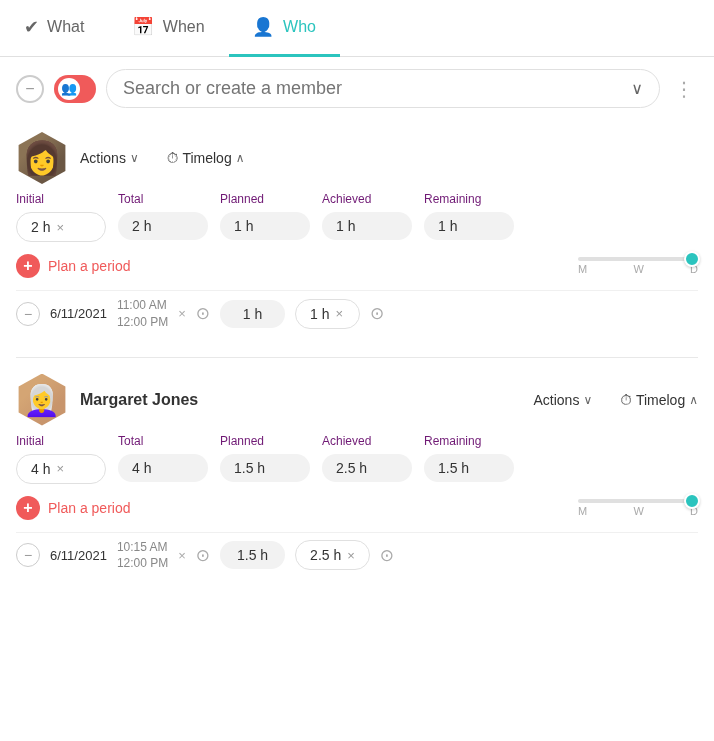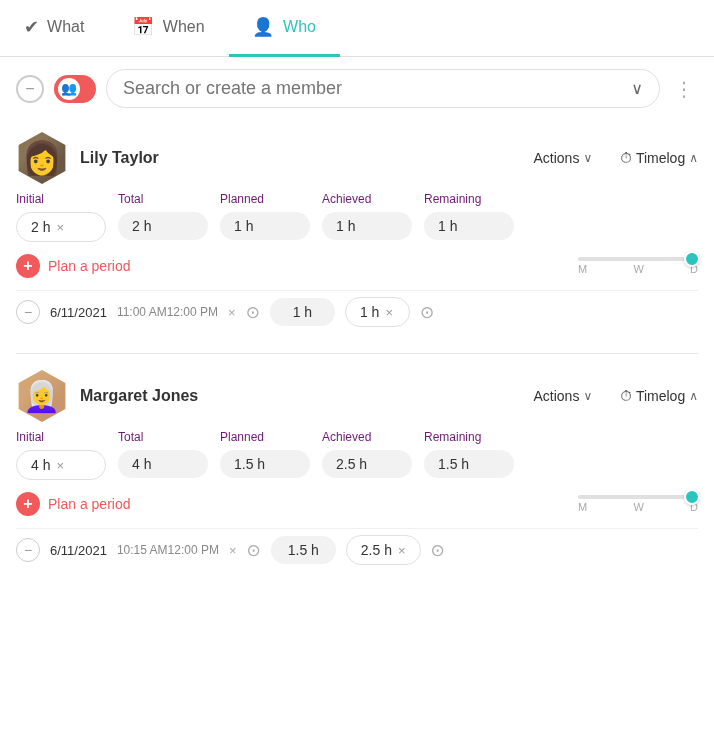--- a/index.html
+++ b/index.html
@@ -316,20 +316,21 @@
     }
     .period-date {
       font-size: 13px;
       color: #333;
       font-weight: 500;
     }
     .period-time {
       font-size: 12px;
       color: #888;
       display: flex;
+      flex-direction: column;
       line-height: 1.4;
     }
     .period-x {
       color: #aaa;
       cursor: pointer;
       font-size: 13px;
     }
     .timer-icon {
       color: #aaa;
       font-size: 17px;
@@ -399,21 +400,20 @@
   <div class="search-input-wrapper">
     <input class="search-input" type="text" placeholder="Search or create a member" style="">
     <span class="search-dropdown-icon">∨</span>
   </div>
   <span class="more-icon">⋮</span>
 </div>
 
 <div class="member-block">
   <div class="member-header">
     <div class="avatar-hexagon avatar-lily"></div>
-    <span class="member-name">Lily Taylor</span>
     <div class="actions-btn">
       <span>Actions</span>
       <span class="chevron">∨</span>
     </div>
     <div class="timelog-btn">
       <span class="clock-icon">⏱</span>
       <span>Timelog</span>
       <span class="chevron">∧</span>
     </div>
   </div>

